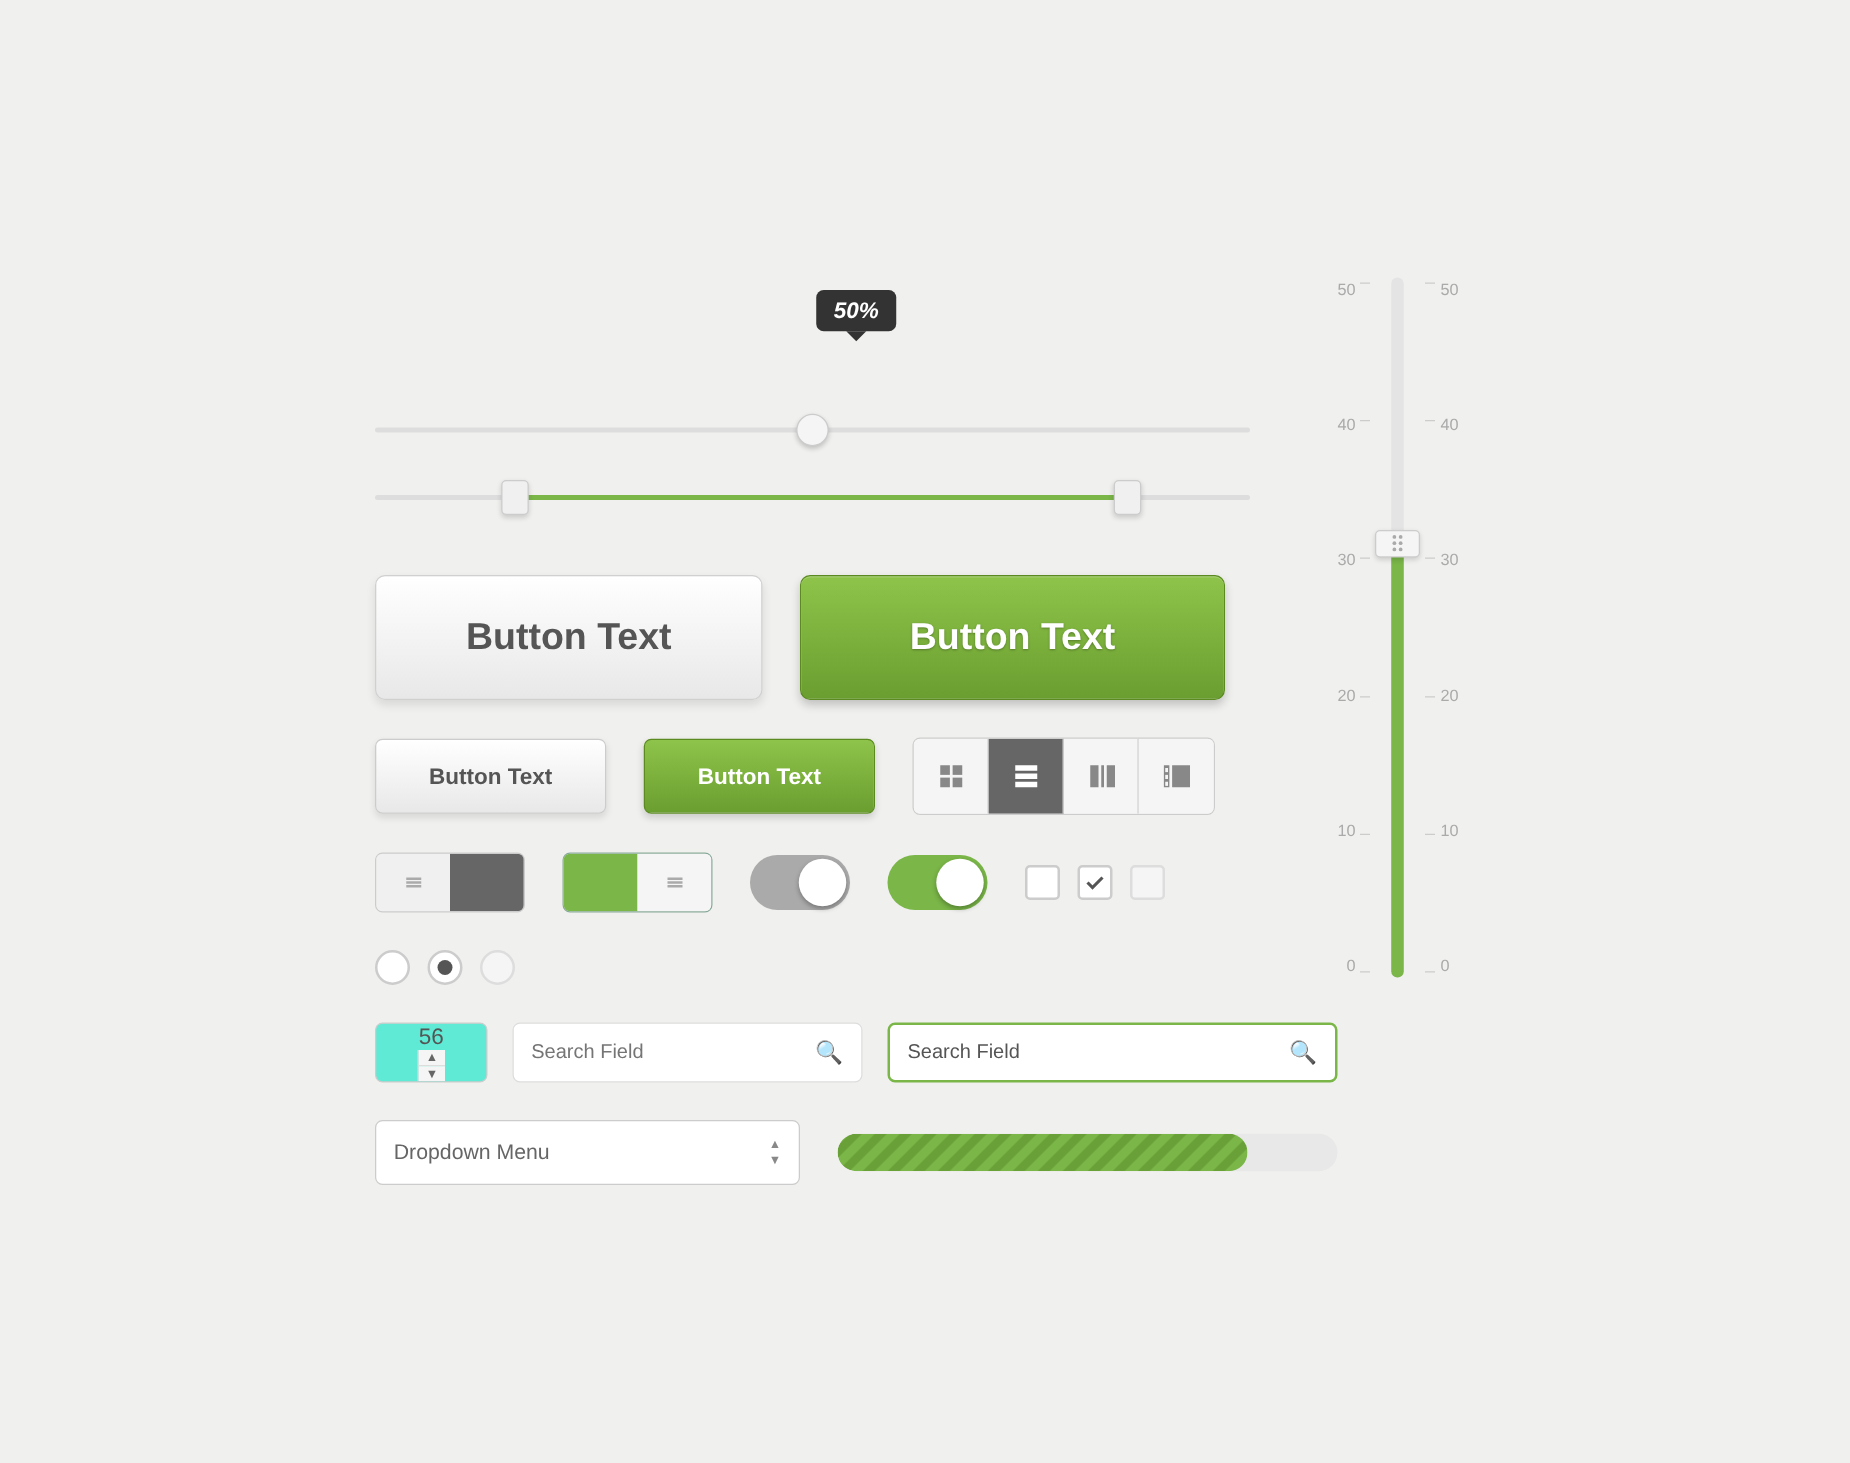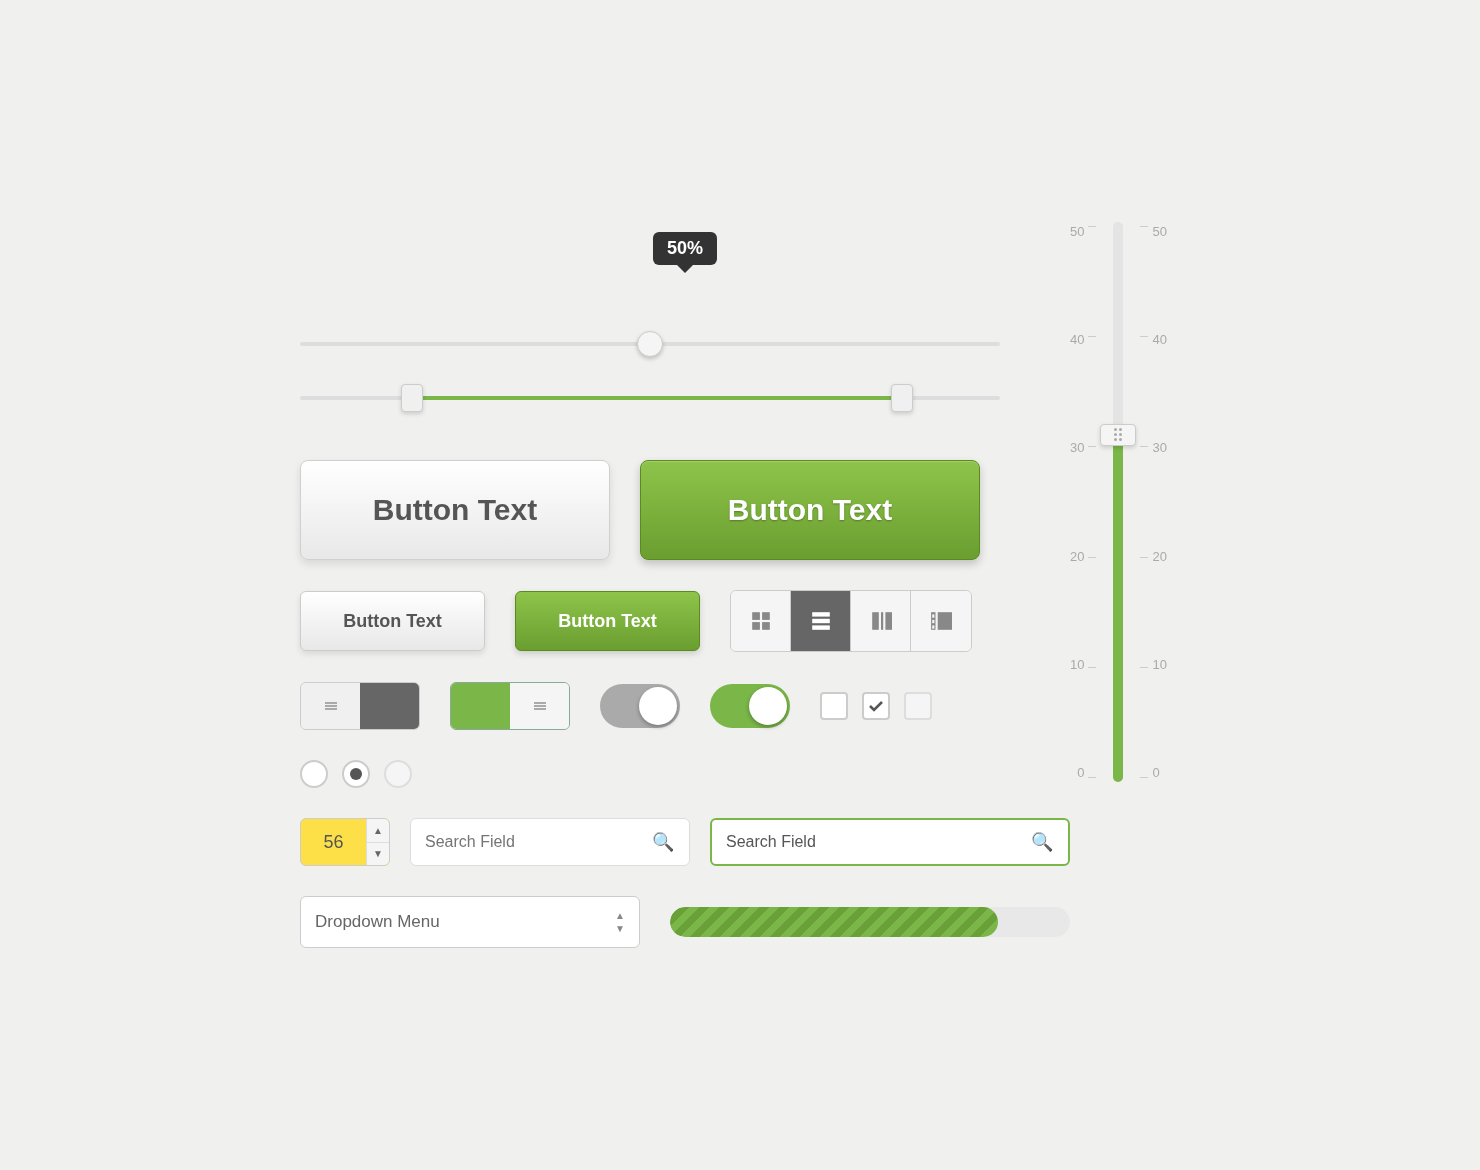--- a/index.html
+++ b/index.html
@@ -15,20 +15,21 @@
     .container {
       background: #f0f0ee;
       width: 1000px;
       padding: 40px 60px;
     }
 
     
     .sliders-section {
       margin-bottom: 40px;
       position: relative;
+      font-style: italic;
     }
     .tooltip {
       background: #333;
       color: #fff;
       font-size: 18px;
       font-weight: bold;
       padding: 6px 14px;
       border-radius: 6px;
       display: inline-block;
       position: absolute;
@@ -360,23 +361,24 @@
       gap: 20px;
       align-items: center;
       margin-bottom: 30px;
     }
     .number-input {
       display: flex;
       align-items: center;
       border: 1px solid #ccc;
       border-radius: 6px;
       overflow: hidden;
-      background: #fde047;
+      background: #5eead4;
       width: 90px;
       height: 48px;
+      flex-direction: column;
     }
     .number-value {
       flex: 1;
       text-align: center;
       font-size: 18px;
       color: #555;
       padding: 0 8px;
     }
     .number-arrows {
       display: flex;

